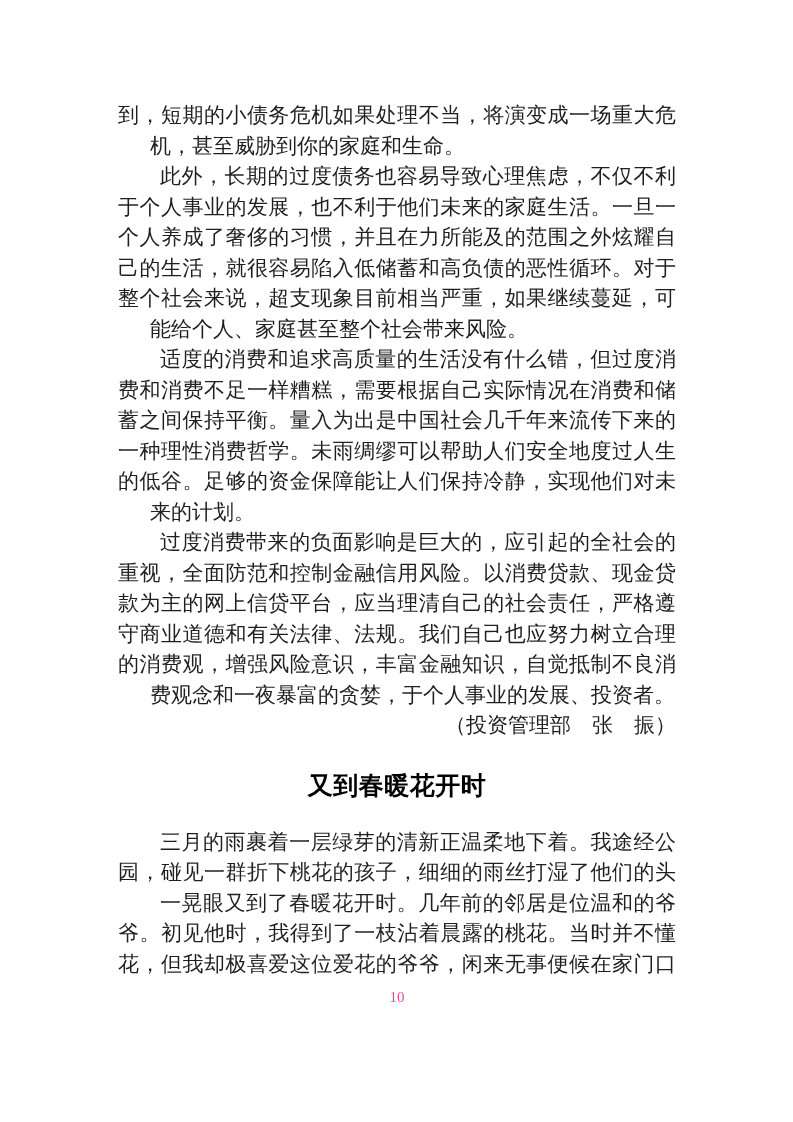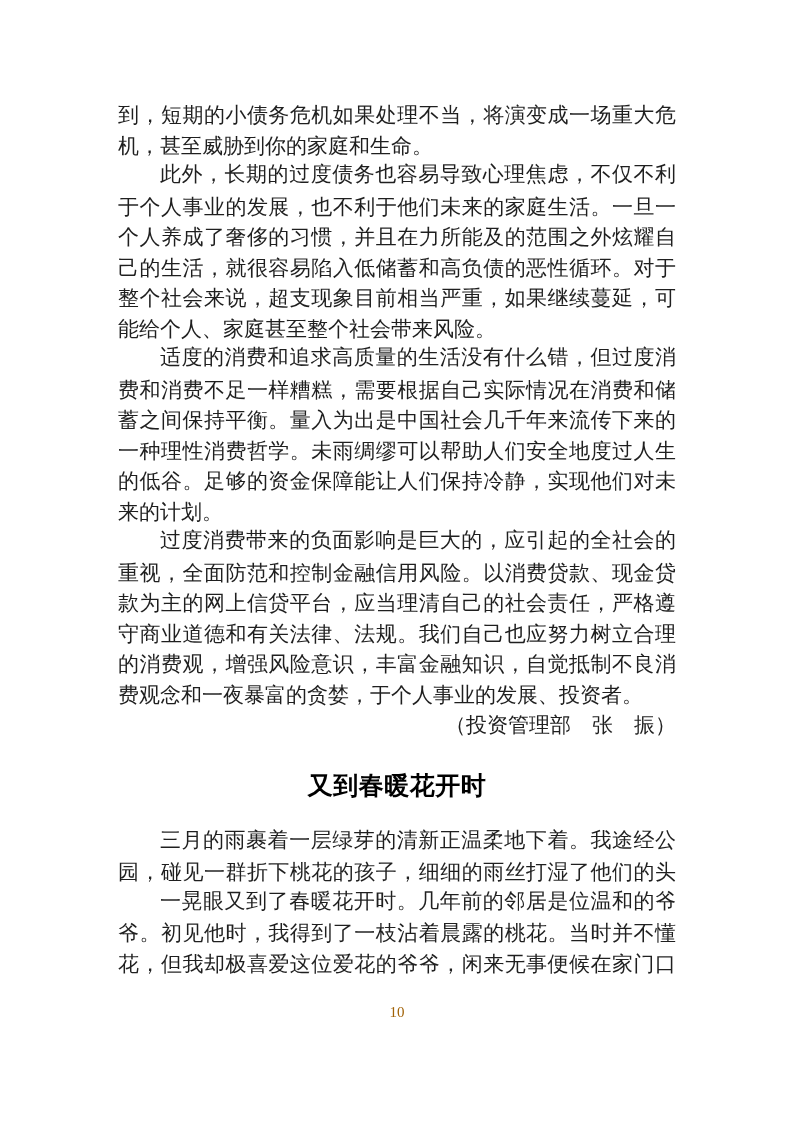--- a/index.html
+++ b/index.html
@@ -25,46 +25,46 @@
   .lines .line {
     font-size: 21px;
     line-height: 30.5px;
     white-space: nowrap;
     text-align: justify;
     text-align-last: justify;
     letter-spacing: 0;
   }
   .lines .line.indent {
     text-indent: 2em;
-    font-family: Liberation Mono, monospace;
   }
   .lines .line.last {
     text-align: left;
     text-align-last: left;
+    margin-left: 32px;
   }
   .lines .line.right {
     text-align: right;
     text-align-last: right;
   }
   .article2-title {
     margin: 28px 0 26px 0;
     font-family: "Liberation Sans", "DejaVu Sans", sans-serif;
     font-weight: bold;
     font-size: 25px;
     line-height: 32px;
     text-align: center;
     color: #000000;
     letter-spacing: 0.5px;
   }
   .page-number {
-    margin-top: 23px;
+    margin-top: 8px;
     font-size: 15px;
     line-height: 20px;
     text-align: center;
-    color: #a16207;
+    color: #ec4899;
     font-family: "Liberation Serif", "DejaVu Serif", serif;
   }
 </style>
 </head>
 <body>
 
 <div class="page">
   <div class="content">
 
     <section class="article">

